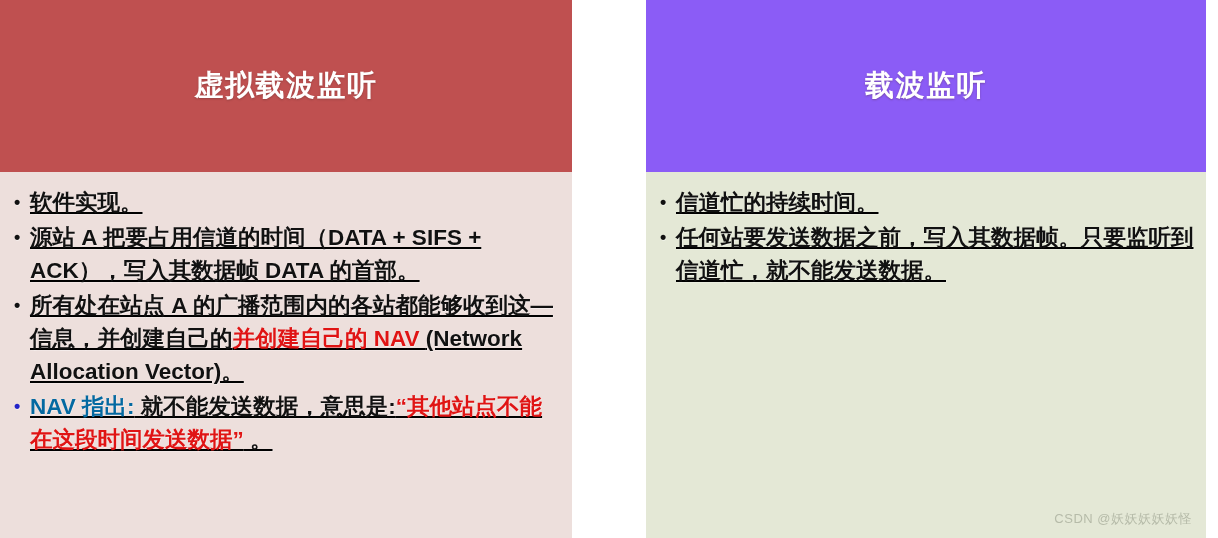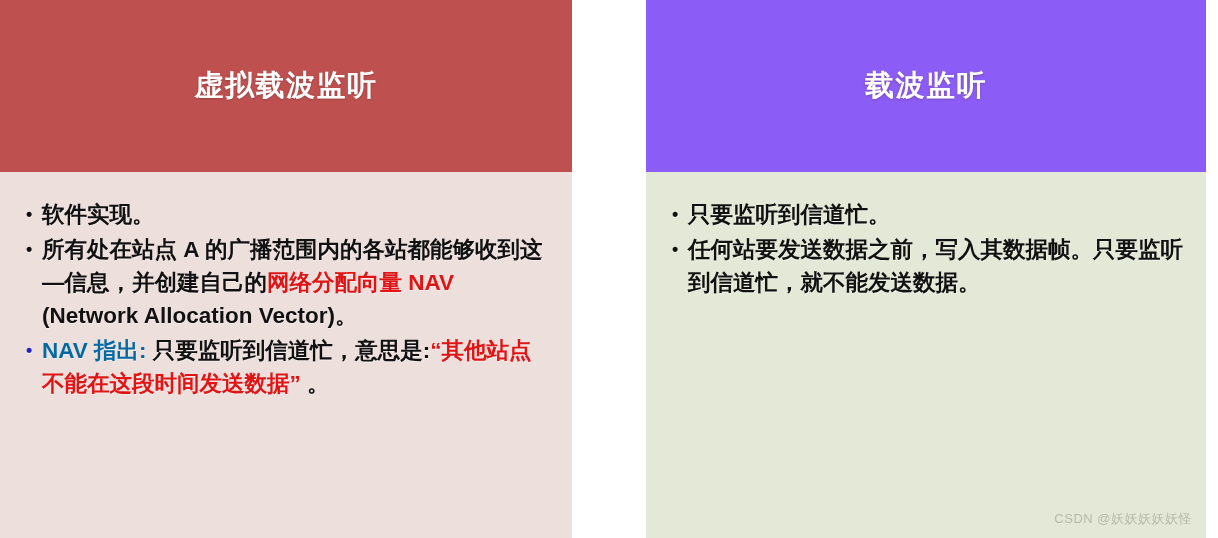--- a/index.html
+++ b/index.html
@@ -67,22 +67,23 @@
     flex: 1 1 auto;
     box-sizing: border-box;
     padding: 14px 8px 10px 10px;
     position: relative;
   }
   #panel-left .panel-body  { background: #eddfdc; }
   #panel-right .panel-body { background: #e4e8d6; }
 
   .bullets {
     list-style: none;
-    margin: 12px;
+    margin: 0;
     padding: 0;
+    text-decoration: underline;
   }
 
   .bullet {
     position: relative;
     padding-left: 20px;
     margin: 0 0 2px 0;
     font-size: 22.5px;
     font-weight: bold;
     line-height: 33px;
     color: #111111;
@@ -120,32 +121,33 @@
 
 <div id="slide">
 
   <section class="panel" id="panel-left">
     <header class="panel-header">
       <h1 class="panel-title">虚拟载波监听</h1>
     </header>
     <div class="panel-body">
       <ul class="bullets" id="left-bullets">
           <li class="bullet"><span class="t-black">软件实现。</span></li>
-          <li class="bullet"><span class="t-black">所有处在站点 A 的广播范围内的各站都能够收到这—信息，并创建自己的</span><span class="t-red">网络分配向量 NAV </span><span class="t-black">(Network Allocation Vector)。</span></li>
-          <li class="bullet blue-bullet"><span class="t-blue">NAV 指出:</span><span class="t-black"> 只要监听到信道忙，意思是:</span><span class="t-red">“其他站点不能在这段时间发送数据”</span><span class="t-black"> 。</span></li>
+          <li class="bullet"><span class="t-black">源站 A 把要占用信道的时间（DATA + SIFS + ACK），写入其数据帧 DATA 的首部。</span></li>
+          <li class="bullet"><span class="t-black">所有处在站点 A 的广播范围内的各站都能够收到这—信息，并创建自己的</span><span class="t-red">并创建自己的 NAV </span><span class="t-black">(Network Allocation Vector)。</span></li>
+          <li class="bullet blue-bullet"><span class="t-blue">NAV 指出:</span><span class="t-black"> 就不能发送数据，意思是:</span><span class="t-red">“其他站点不能在这段时间发送数据”</span><span class="t-black"> 。</span></li>
         </ul>
     </div>
   </section>
 
   <section class="panel" id="panel-right">
     <header class="panel-header">
       <h1 class="panel-title">载波监听</h1>
     </header>
     <div class="panel-body">
       <ul class="bullets" id="right-bullets">
-          <li class="bullet"><span class="t-black">只要监听到信道忙。</span></li>
+          <li class="bullet"><span class="t-black">信道忙的持续时间。</span></li>
           <li class="bullet"><span class="t-black">任何站要发送数据之前，写入其数据帧。只要监听到信道忙，就不能发送数据。</span></li>
         </ul>
       <div id="watermark">CSDN @妖妖妖妖妖怪</div>
     </div>
   </section>
 
 </div>
 
 </body></html>

